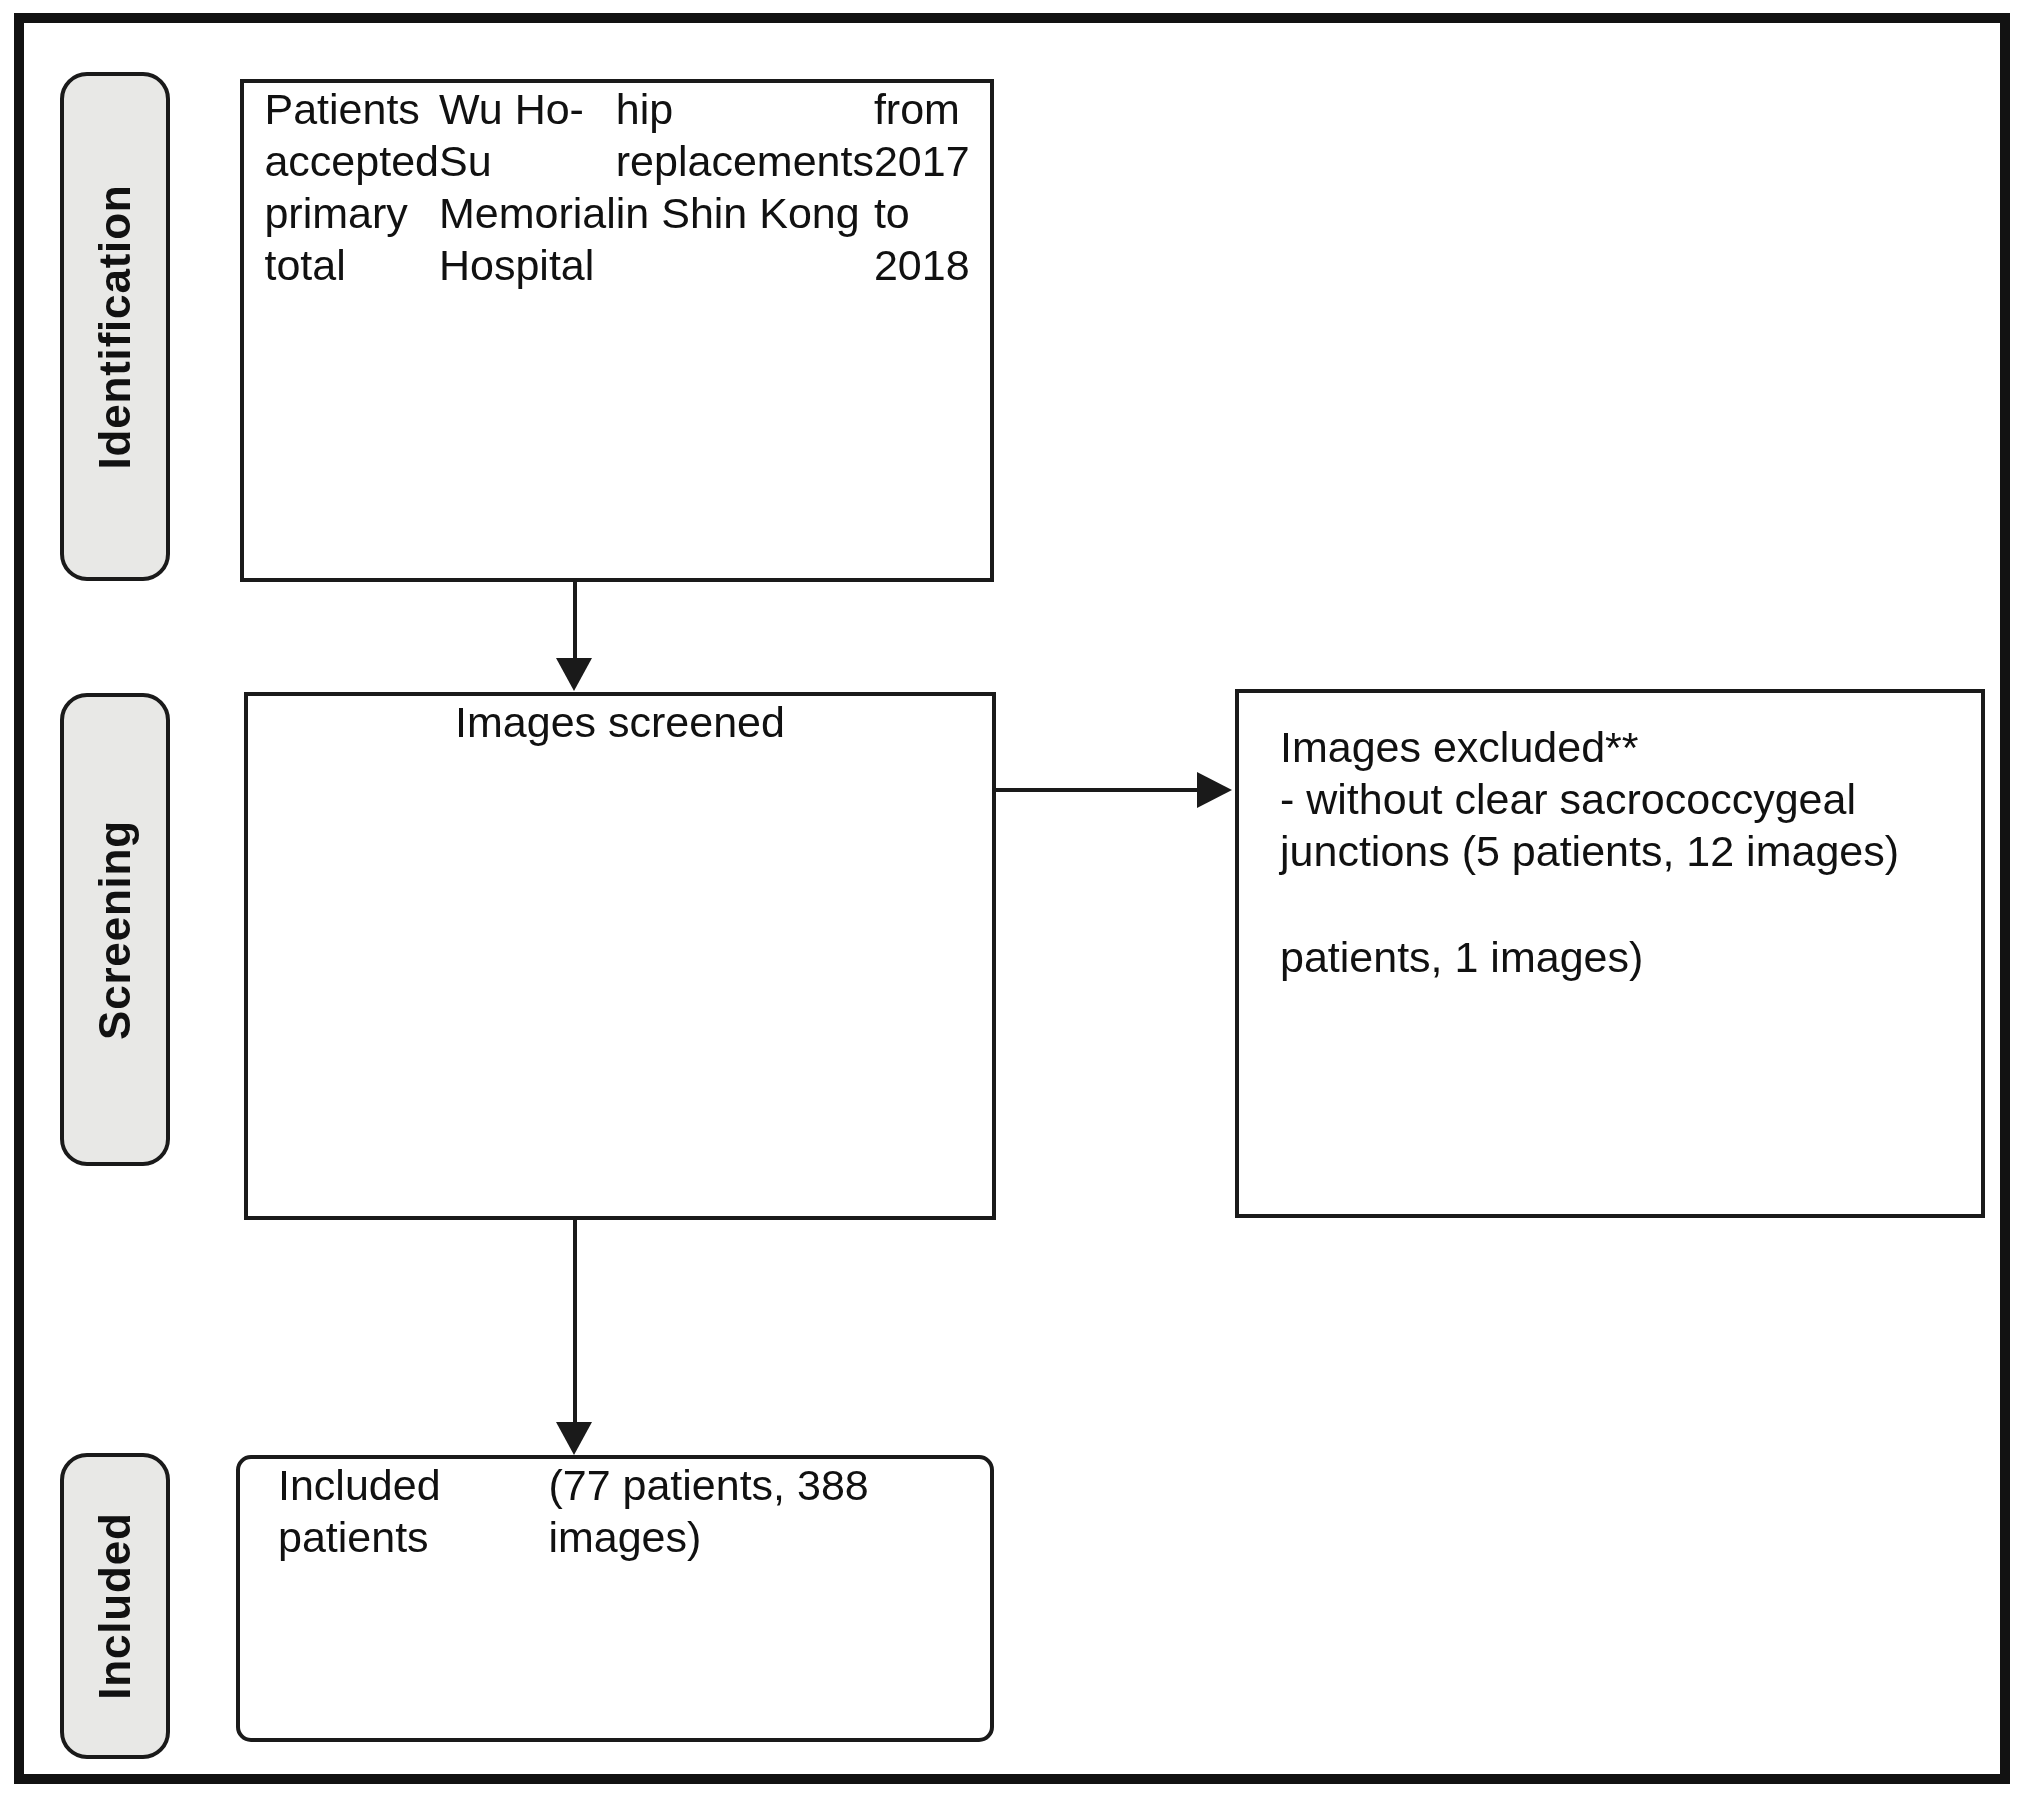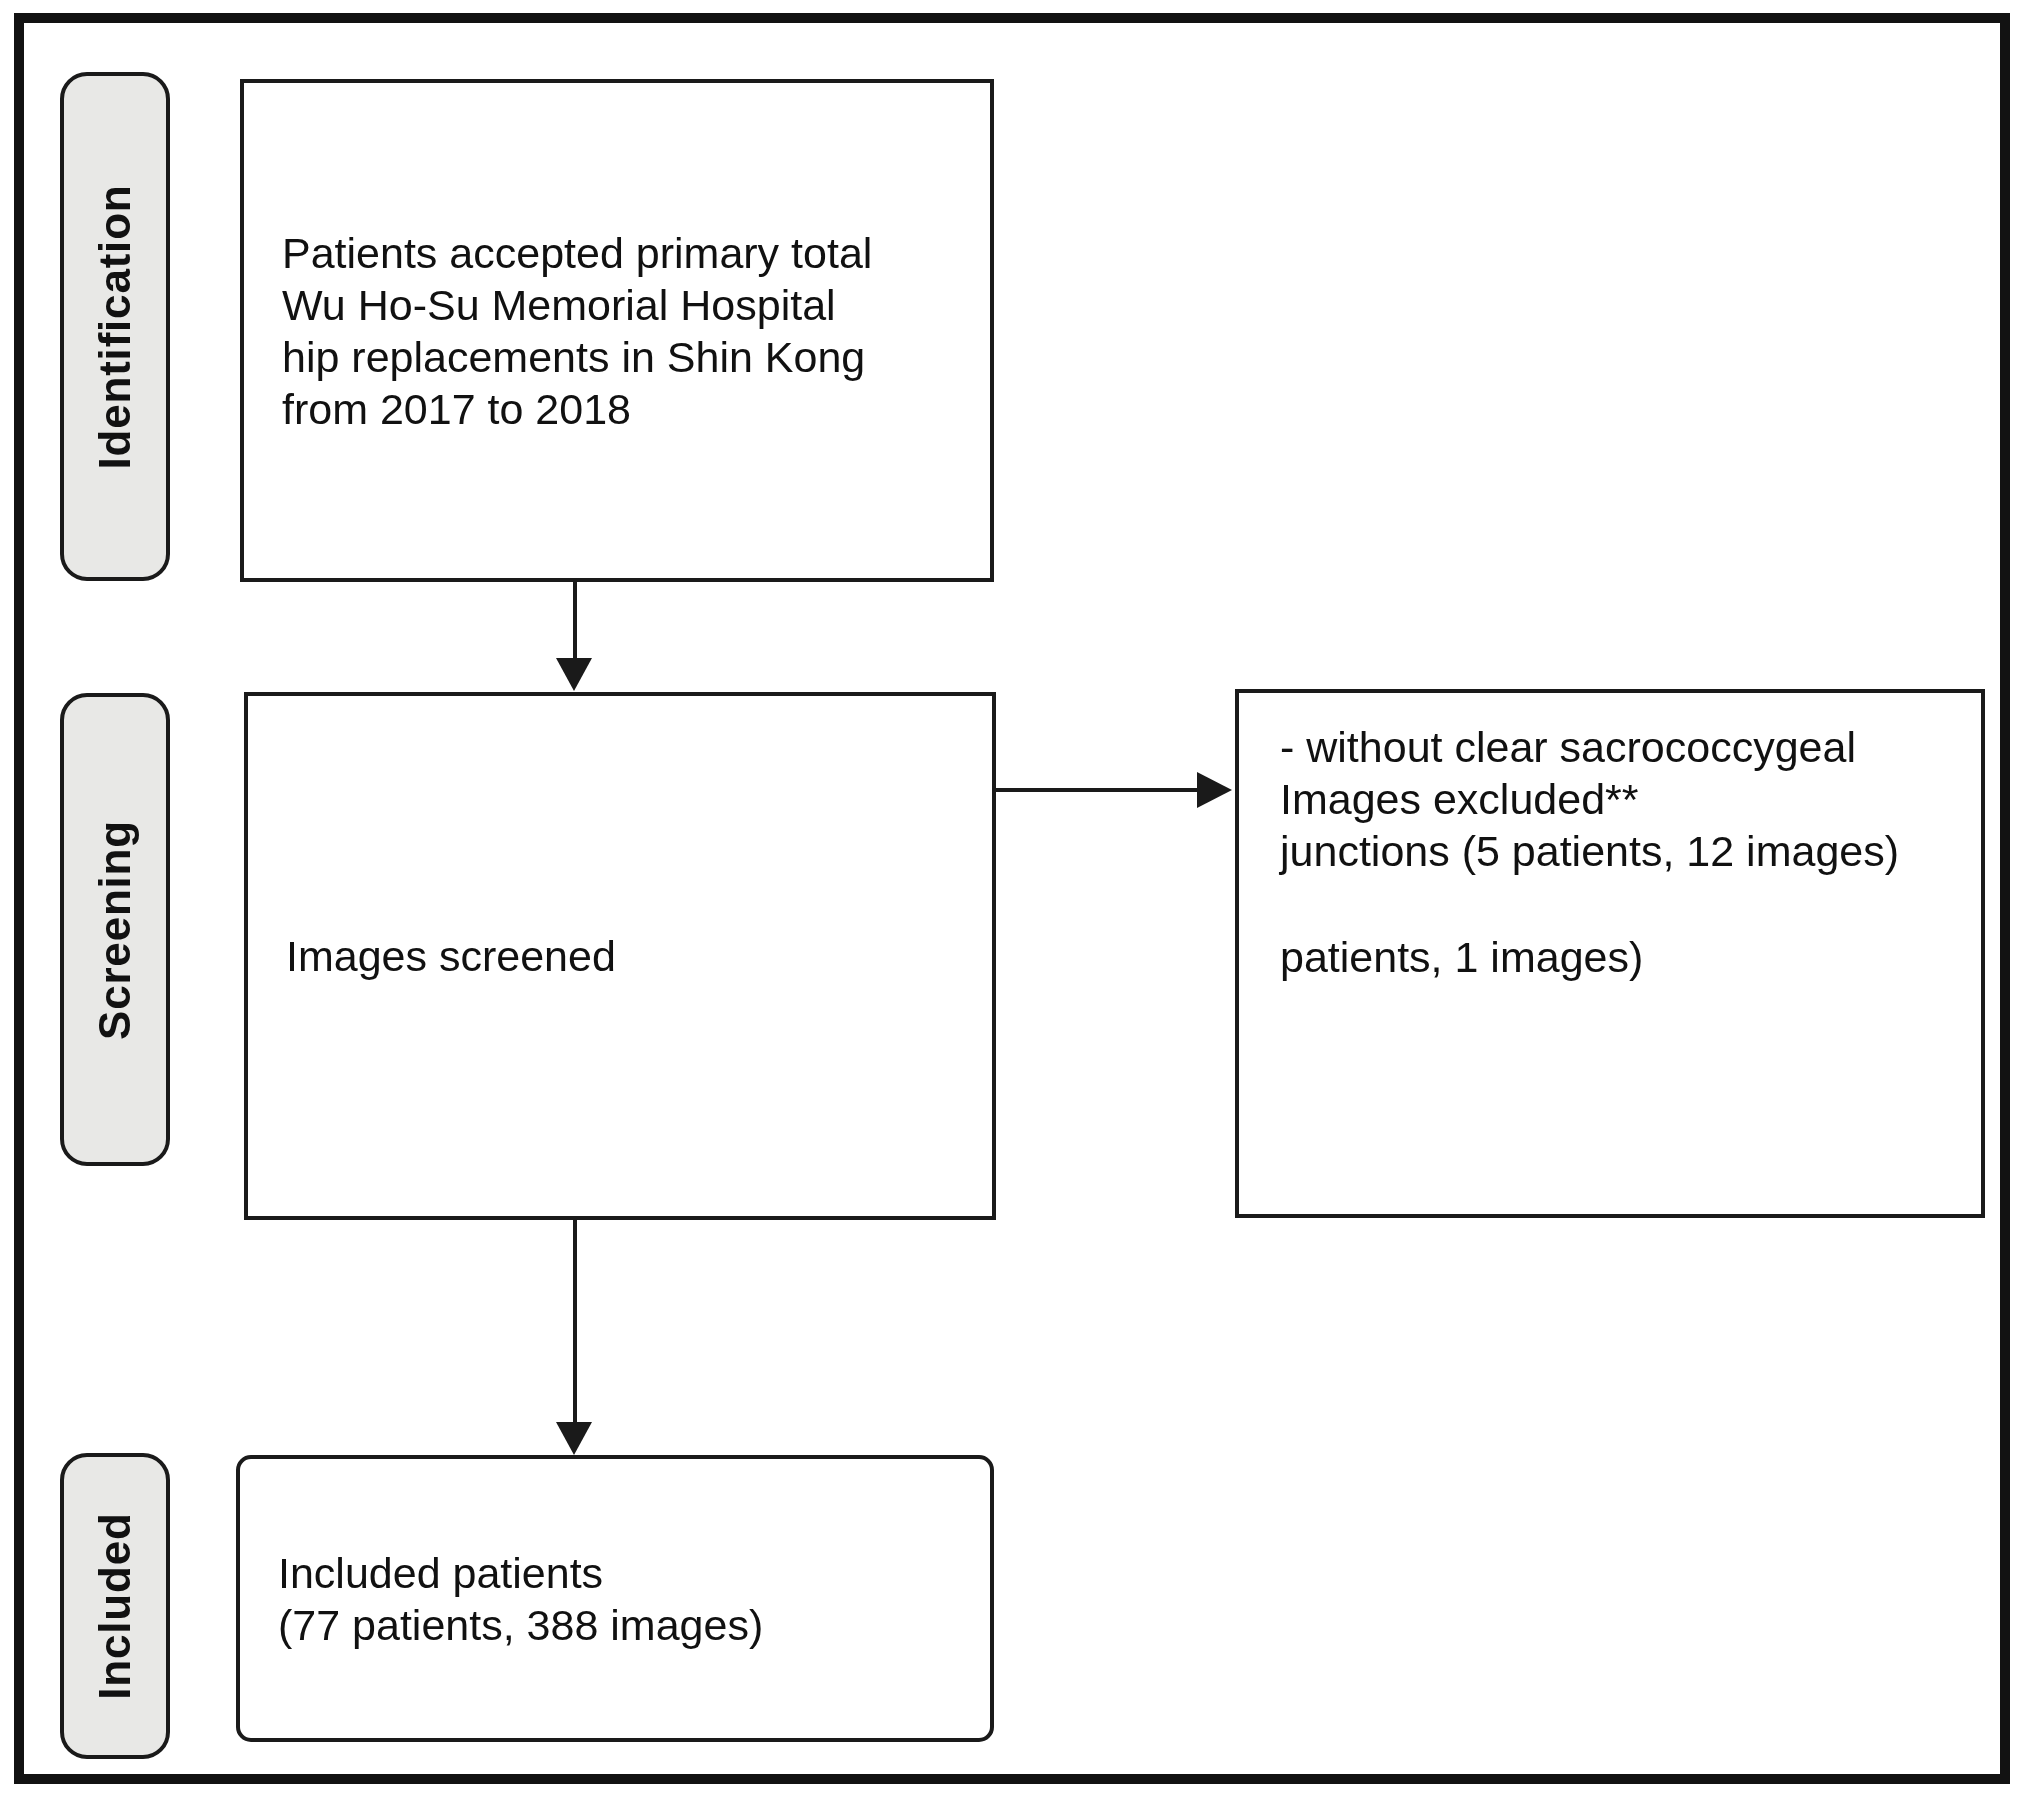--- a/index.html
+++ b/index.html
@@ -56,21 +56,21 @@
     position: absolute;
     background: #ffffff;
     border: 4.7px solid #1a1a1a;
     box-sizing: border-box;
     font-size: 43px;
     line-height: 52px;
     color: #111111;
   }
   .box-centered {
     display: flex;
-    flex-direction: column;
+    flex-direction: row;
     justify-content: center;
     padding: 0 38px;
   }
   .box-identification { left: 240px; top: 79px;  width: 754px; height: 503px; }
   .box-screening      { left: 244px; top: 692px;  width: 752px; height: 528px; }
   .box-excluded       { left: 1235px; top: 689px; width: 750px; height: 529px;
                         padding: 28px 41px 0 41px; }
   .box-included       { left: 236px; top: 1455px; width: 758px; height: 287px; border-radius: 15px; }
   .paragraph { margin: 0 0 54px 0; }
   .paragraph:last-child { margin-bottom: 0; }
@@ -126,22 +126,22 @@
     <div>hip replacements in Shin Kong</div>
     <div>from 2017 to 2018</div>
   </div>
 
   <div class="box box-screening box-centered">
     <div>Images screened</div>
   </div>
 
   <div class="box box-excluded">
     <div class="paragraph">
+      <div>Images excluded**</div>
       <div>- without clear sacrococcygeal</div>
-      <div>Images excluded**</div>
       <div>junctions (5 patients, 12 images)</div>
     </div>
     <div class="paragraph">
       <div>patients, 1 images)</div>
     </div>
   </div>
 
   <div class="box box-included box-centered">
     <div>Included patients</div>
     <div>(77 patients, 388 images)</div>

